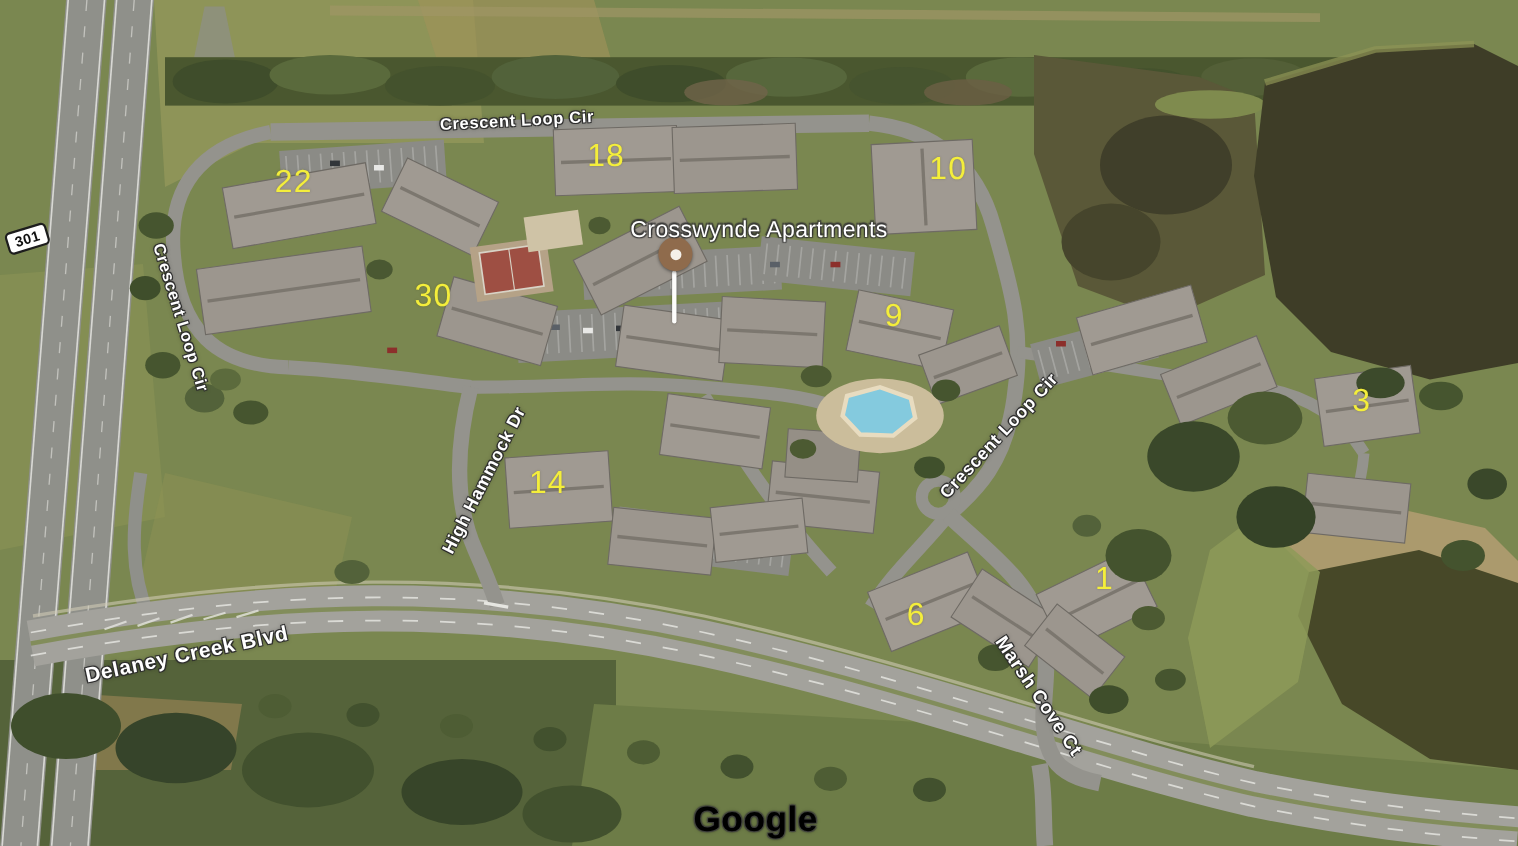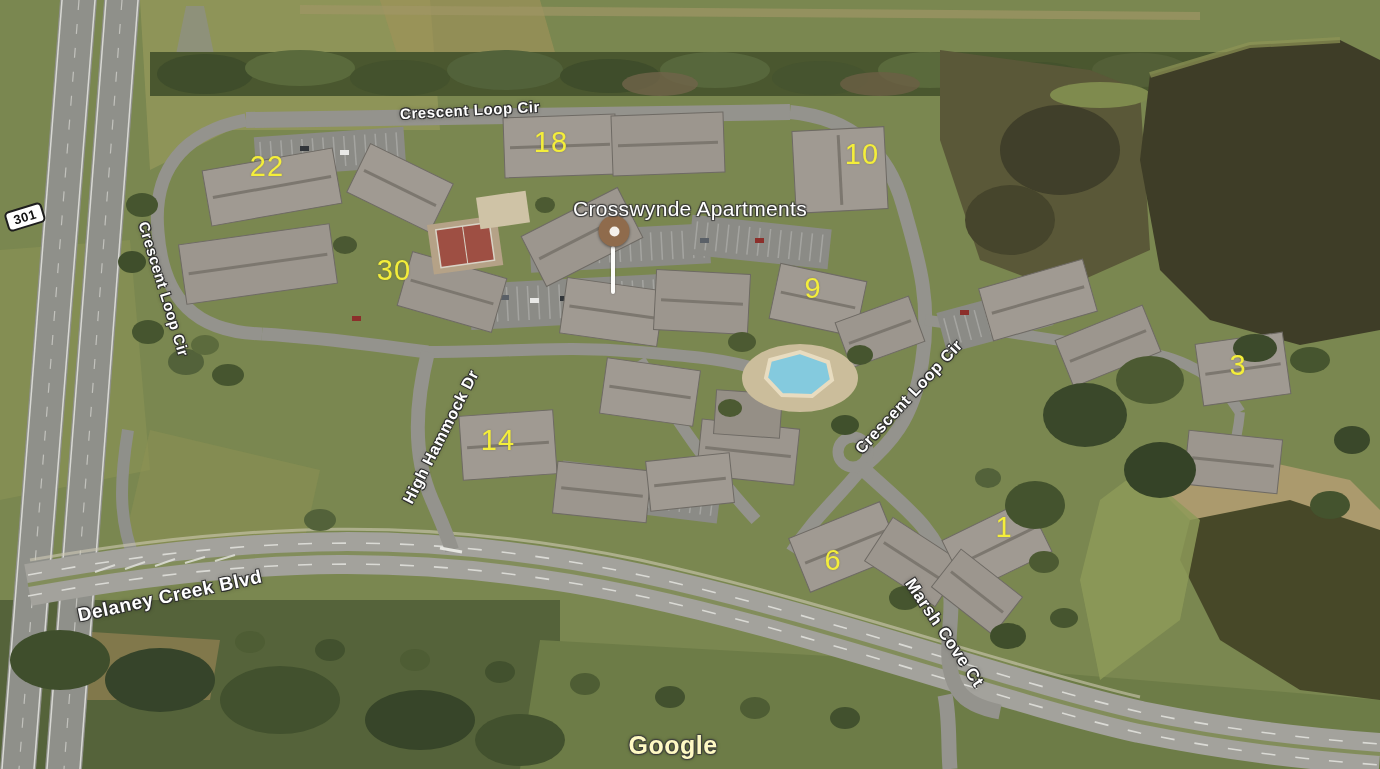--- a/index.html
+++ b/index.html
@@ -38,22 +38,22 @@
     display:flex;align-items:center;justify-content:center;
     box-shadow:0 1px 3px rgba(0,0,0,.45);cursor:pointer;
   }
   .marker-dot .hole{width:10px;height:10px;background:#f4f0ea;border-radius:50%;}
   .shield{
     position:absolute;left:25px;top:217px;transform:translate(-50%,-50%) rotate(-17deg);
     background:#fff;border:2px solid #1d1d1d;border-radius:5px;color:#111;
     font-size:13px;font-weight:700;padding:0 6px;line-height:17px;letter-spacing:.5px;
   }
   .google-logo{
-    position:absolute;left:673px;top:745px;transform:translate(-50%,-50%);
-    color:#fef9c3;font-size:25px;font-weight:700;letter-spacing:.5px;cursor:pointer;
+    position:absolute;left:687px;top:745px;transform:translate(-50%,-50%);
+    color:#000000;font-size:32px;font-weight:700;letter-spacing:.5px;cursor:pointer;
     text-shadow:-1px -1px 1px rgba(60,60,60,.8),1px -1px 1px rgba(60,60,60,.8),
                 -1px 1px 1px rgba(60,60,60,.8),1px 1px 1px rgba(60,60,60,.8),
                 0 0 4px rgba(0,0,0,.4);
   }
 </style>
 </head>
 <body>
 
 <div class="map-root">
 

